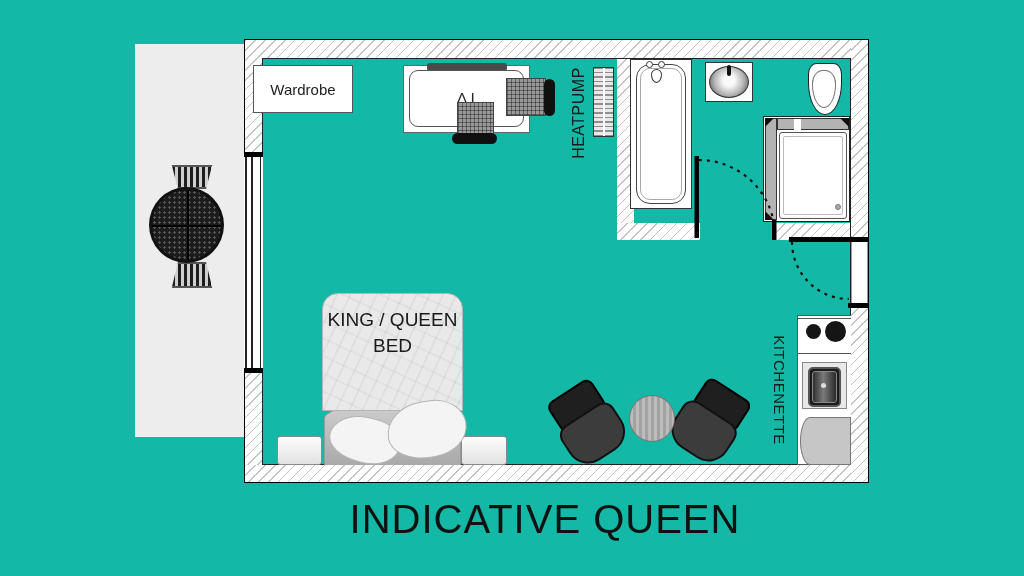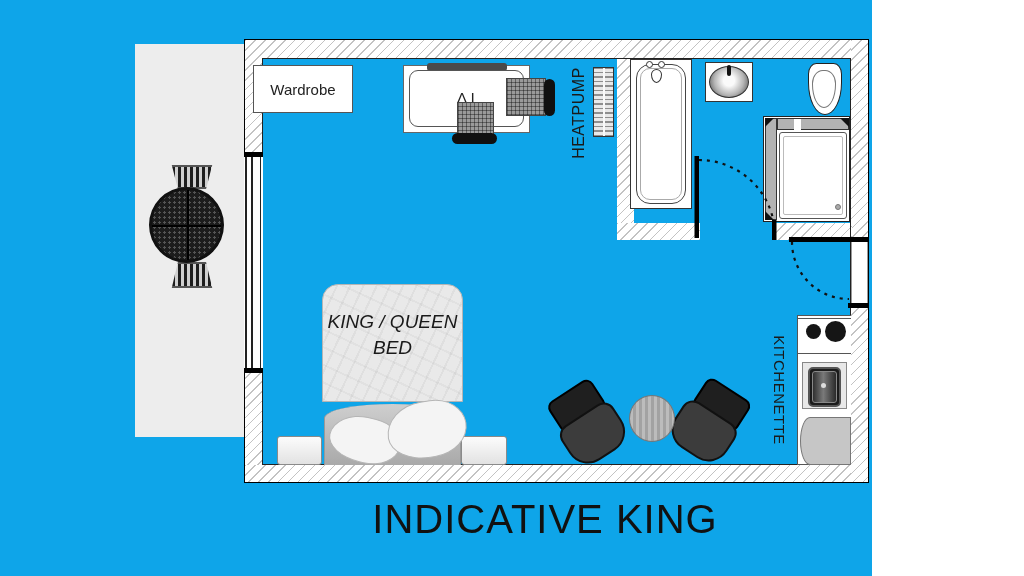--- a/index.html
+++ b/index.html
@@ -1,16 +1,16 @@
 <!DOCTYPE html>
 <html><head>
 <meta charset="utf-8">
 <style>
   html,body{margin:0;padding:0;background:#fff;}
-  #stage{position:relative;width:872px;height:576px;background:#0ea5e9;overflow:hidden;
+  #stage{position:relative;width:1024px;height:576px;background:#14b8a6;overflow:hidden;
          font-family:"Liberation Sans","DejaVu Sans",sans-serif;color:#111;}
   .abs{position:absolute;box-sizing:border-box;}
   
   .wall{background-color:#fff;
         background-image:repeating-linear-gradient(135deg,#c3c3c3 0,#c3c3c3 1px,transparent 1px,transparent 7px);}
   .outline{border:1.5px solid #000;background:transparent;}
   .inline{border:1px solid #222;background:transparent;}
   .cap{background:#000;}
   
   .lbl{white-space:nowrap;text-align:center;}
@@ -110,23 +110,23 @@
   <div class="abs" style="left:409px;top:70px;width:115px;height:57px;border:1px solid #555;border-radius:9px;background:#fff;display:flex;align-items:center;justify-content:center;">
     <span class="lbl" style="font-size:15px;letter-spacing:1px;color:#222;transform:rotate(180deg);">TV</span>
   </div>
   <div class="abs hatchgrid" style="left:506px;top:78px;width:40px;height:38px;"></div>
   <div class="abs crescent" style="left:544px;top:79px;width:11px;height:37px;"></div>
   <div class="abs hatchgrid" style="left:457px;top:102px;width:37px;height:34px;"></div>
   <div class="abs crescent" style="left:452px;top:133px;width:45px;height:11px;"></div>
 
   <div class="abs" style="left:324px;top:404px;width:137px;height:61px;background:linear-gradient(180deg,#cfcfcf,#a9a9a9);
               border-left:1px solid #999;border-right:1px solid #999;border-radius:50% 50% 0 0/14px 14px 0 0;"></div>
-  <div class="abs" style="left:322px;top:284px;width:141px;height:118px;background-color:#e9e9e9;border:1px solid #b5b5b5;border-radius:16px 16px 0 0;
+  <div class="abs" style="left:322px;top:293px;width:141px;height:118px;background-color:#e9e9e9;border:1px solid #b5b5b5;border-radius:16px 16px 0 0;
               background-image:repeating-linear-gradient(115deg,rgba(0,0,0,0.045) 0 2px,transparent 2px 12px),repeating-linear-gradient(25deg,rgba(0,0,0,0.035) 0 2px,transparent 2px 16px);
-              text-align:center;padding-top:24px;font-style:italic;">
+              text-align:center;padding-top:13px;">
     <div class="lbl" style="font-size:19px;line-height:26px;color:#1a1a1a;">KING / QUEEN</div>
     <div class="lbl" style="font-size:19px;line-height:26px;color:#1a1a1a;">BED</div>
   </div>
   <div class="abs nightstand" style="left:277px;top:436px;width:45px;height:29px;"></div>
   <div class="abs nightstand" style="left:461px;top:436px;width:46px;height:29px;"></div>
   <div class="abs pillow" style="left:329px;top:417px;width:72px;height:46px;transform:rotate(13deg);"></div>
   <div class="abs pillow" style="left:387px;top:401px;width:80px;height:57px;transform:rotate(-9deg);"></div>
 
   <div class="abs" style="left:552px;top:382px;width:74px;height:82px;transform:rotate(-33deg);">
     <div class="abs" style="left:10px;top:2px;width:52px;height:36px;background:#1f1f1f;border:2px solid #000;border-radius:8px;"></div>
@@ -154,15 +154,15 @@
     <rect x="694.5" y="156" width="4.5" height="82" fill="#000"></rect>
     <path d="M 699 160 A 76 76 0 0 1 775 236" fill="none" stroke="#111" stroke-width="2.2" stroke-dasharray="3 5"></path>
     <rect x="772" y="220" width="4.5" height="20" fill="#000"></rect>
     <rect x="789" y="237" width="60" height="5" fill="#000"></rect>
     <path d="M 792 242 A 57 57 0 0 0 849 299" fill="none" stroke="#111" stroke-width="2.2" stroke-dasharray="3 5"></path>
   </svg>
 
   <div class="abs vlbl" style="left:519px;top:104px;width:120px;height:18px;font-size:16px;letter-spacing:.5px;color:#1a1a1a;transform:rotate(-90deg);">HEATPUMP</div>
   <div class="abs vlbl" style="left:704px;top:381px;width:150px;height:18px;font-size:15px;letter-spacing:.5px;color:#1a1a1a;transform:rotate(90deg);">KITCHENETTE</div>
 
-  <div class="abs lbl" style="left:140px;top:497px;width:810px;font-size:40px;letter-spacing:1px;color:#111;">INDICATIVE KING</div>
+  <div class="abs lbl" style="left:140px;top:497px;width:810px;font-size:40px;letter-spacing:1px;color:#111;">INDICATIVE QUEEN</div>
 
 </div>
 
 </body></html>

